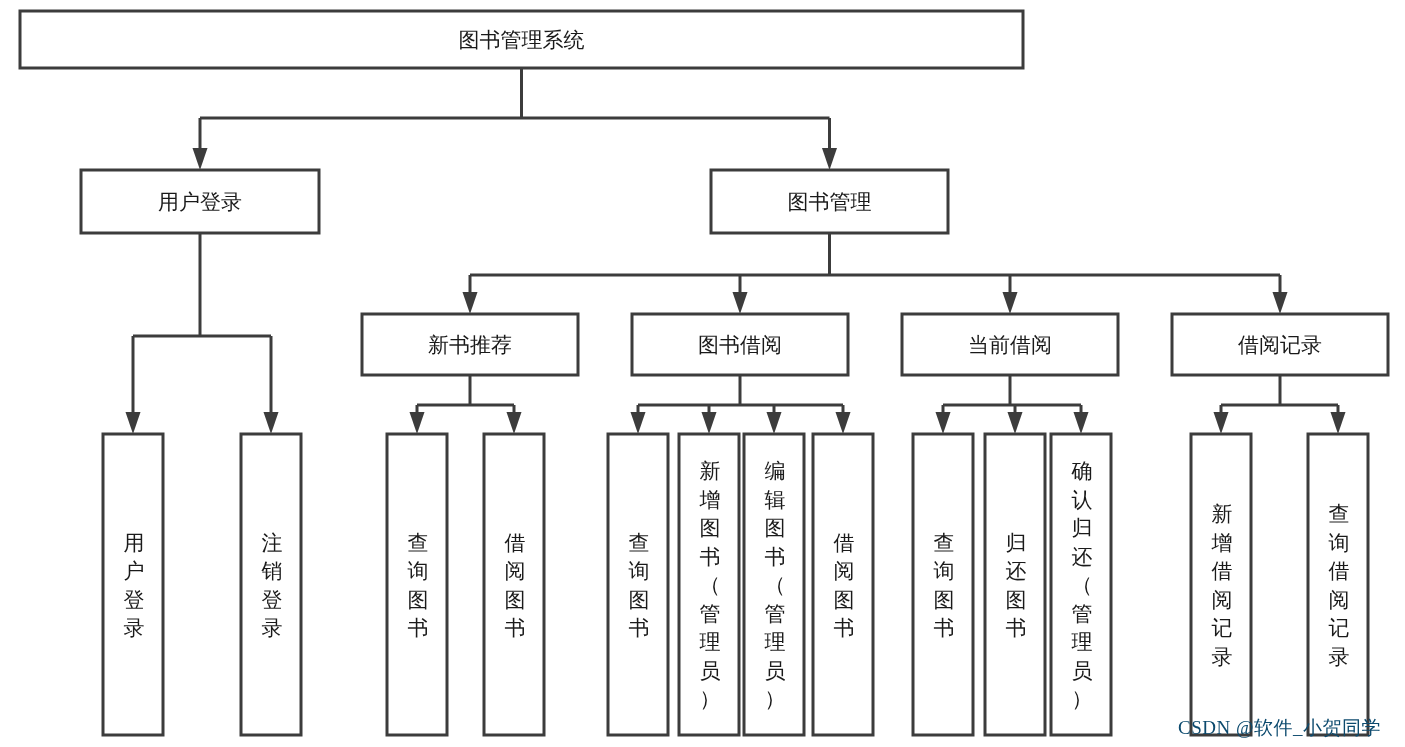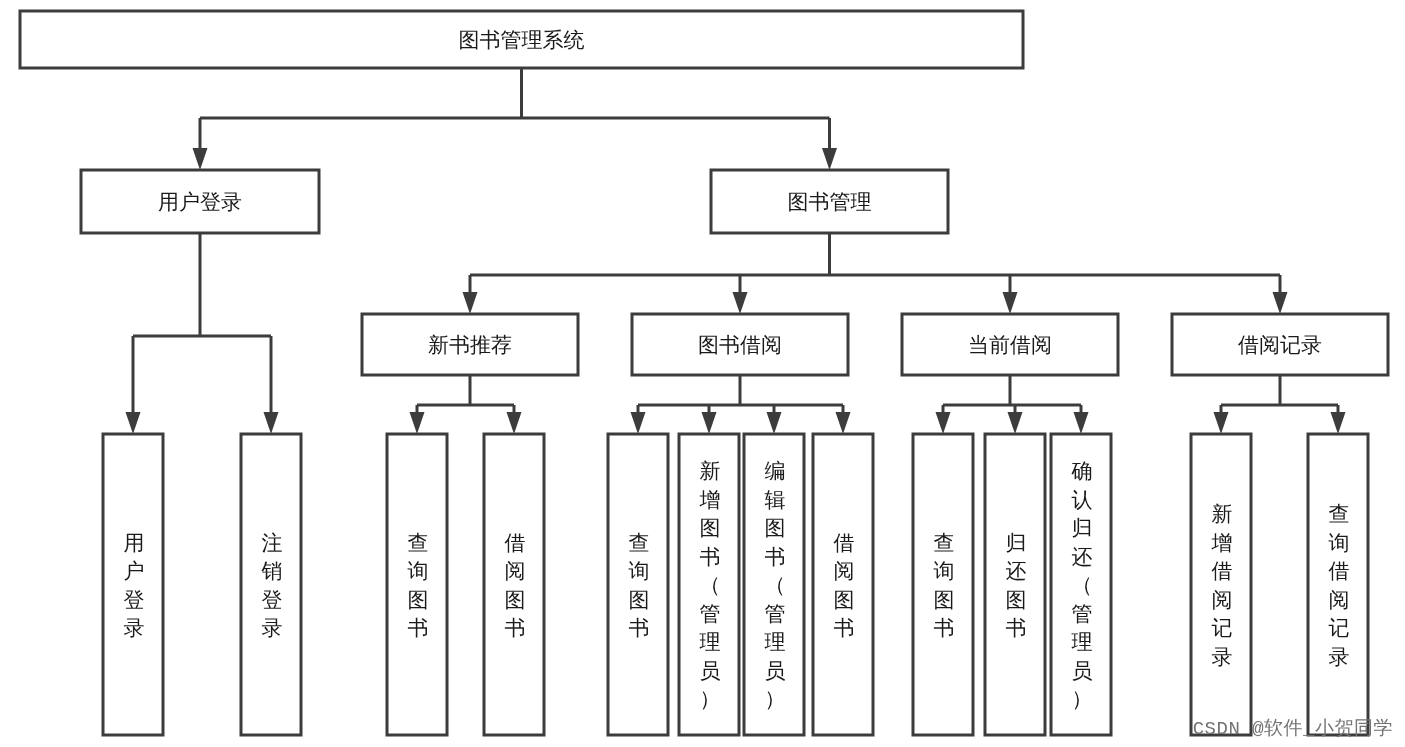--- a/index.html
+++ b/index.html
@@ -53,25 +53,25 @@
     dominant-baseline: middle;
   }
   .node-label-v {
     font-family: "DejaVu Sans", "Liberation Sans", sans-serif;
     font-size: 21px;
     fill: #1a1a1a;
     text-anchor: middle;
   }
   .watermark {
     position: absolute;
-    right: 12px;
+    right: 24px;
     bottom: 6px;
-    font-family: Liberation Mono, monospace;
+    font-family: Liberation Serif, serif;
     font-size: 19px;
-    color: #737373;
+    color: #0c4a6e;
     white-space: nowrap;
     letter-spacing: 0.5px;
     user-select: none;
   }
 </style>
 </head>
 <body>
 
 <div id="diagram-root">
   <svg id="tree-svg" viewBox="0 0 1405 747" xmlns="http://www.w3.org/2000/svg">

